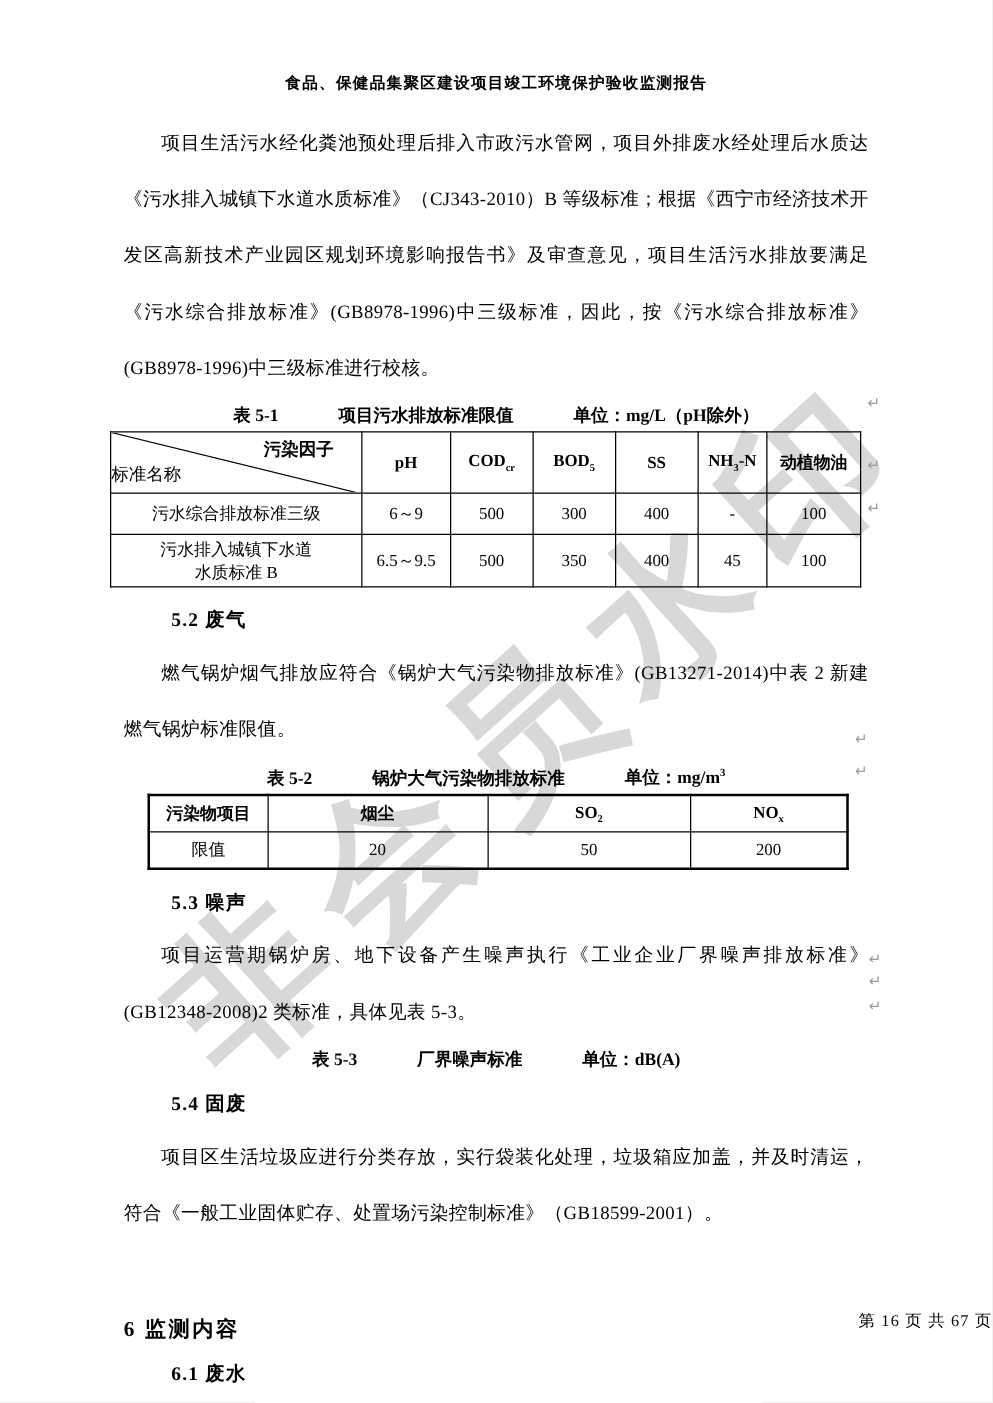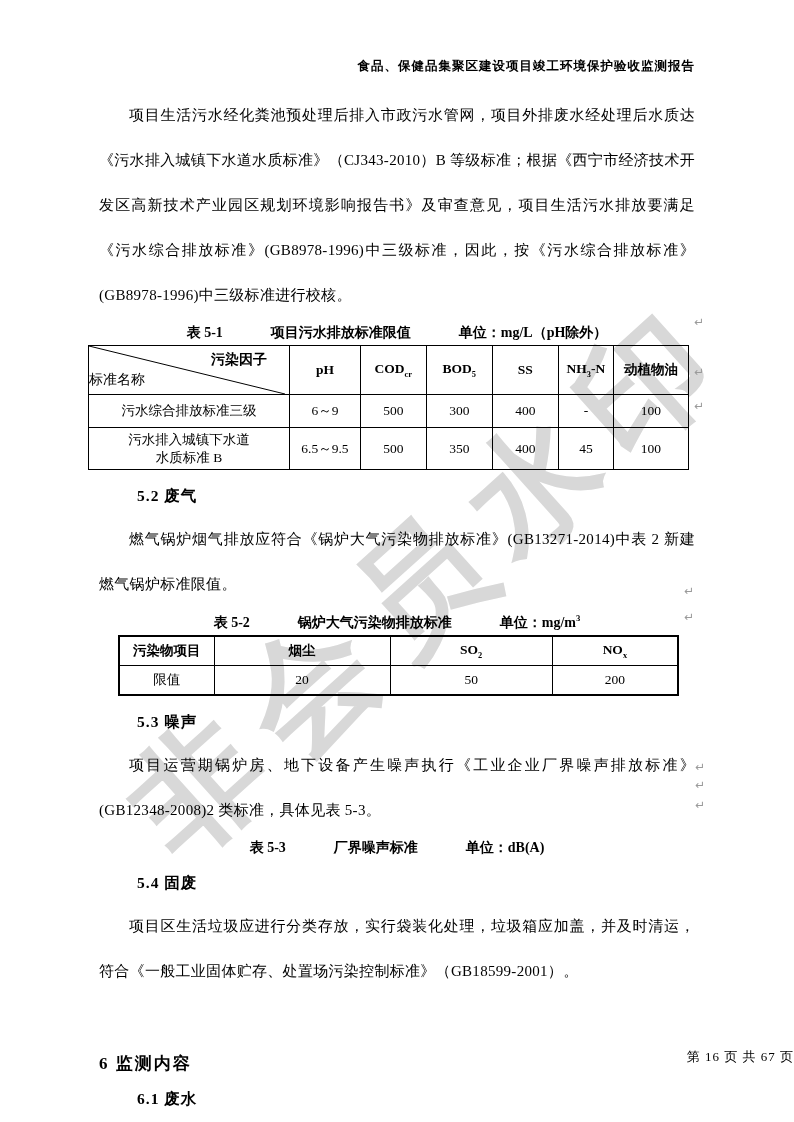--- a/index.html
+++ b/index.html
@@ -10,21 +10,21 @@
   }
   .watermark {
     position:absolute; left:430px; top:580px; z-index:0;
     transform:translate(-50%,-50%) rotate(-42deg);
     white-space:nowrap; font-size:128px; letter-spacing:22px;
     font-weight:bold; color:#d8d8d8;
     font-family:"DejaVu Sans",sans-serif;
   }
   .content { position:relative; z-index:1; padding:58px 99px 0 99px; }
   .doc-header {
-    text-align:right; font-size:12.5px; font-weight:bold; letter-spacing:1px;
+    text-align:center; font-size:12.5px; font-weight:bold; letter-spacing:1px;
     margin-bottom:18px;
   }
   .h-sub { font-size:15.5px; font-weight:bold; margin:16px 0 10px 38px; letter-spacing:1px; }
   .h-big { font-size:17px; font-weight:bold; margin:58px 0 14px 0; letter-spacing:2px; }
   .para {
     font-size:15px; line-height:45px; text-align:justify; text-indent:2em;
     letter-spacing:0.3px; margin:0 0 6px 0; width:596px;
   }
   .tcap {
     display:flex; justify-content:center; align-items:baseline; gap:48px;

